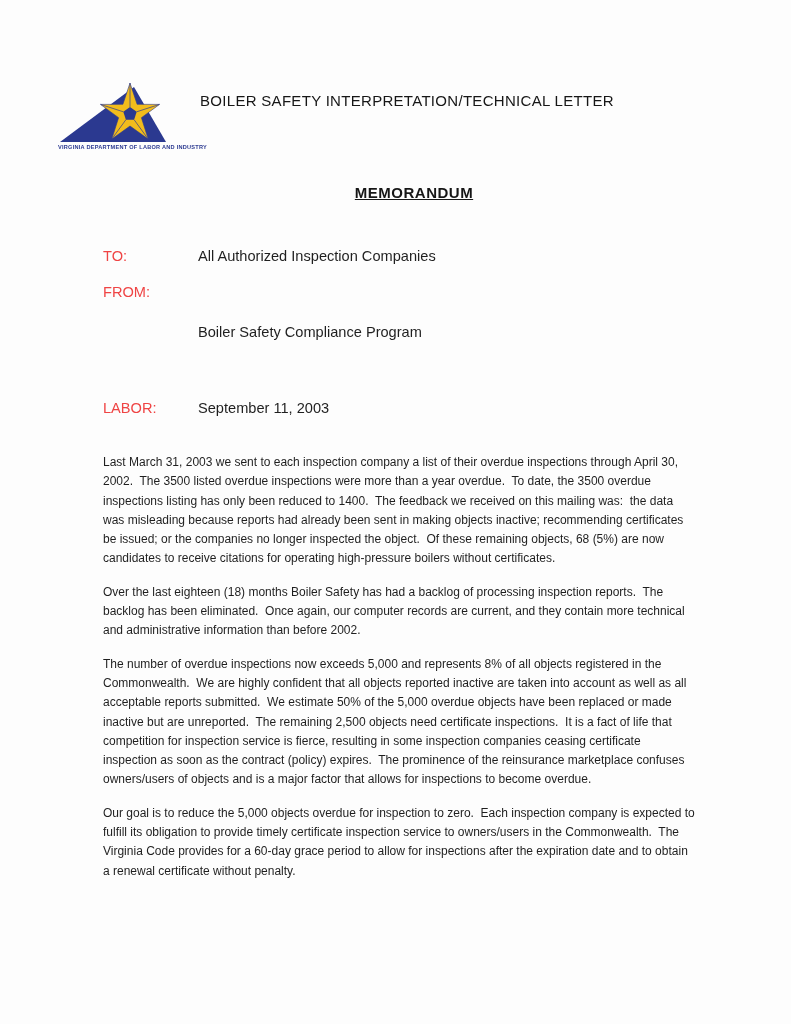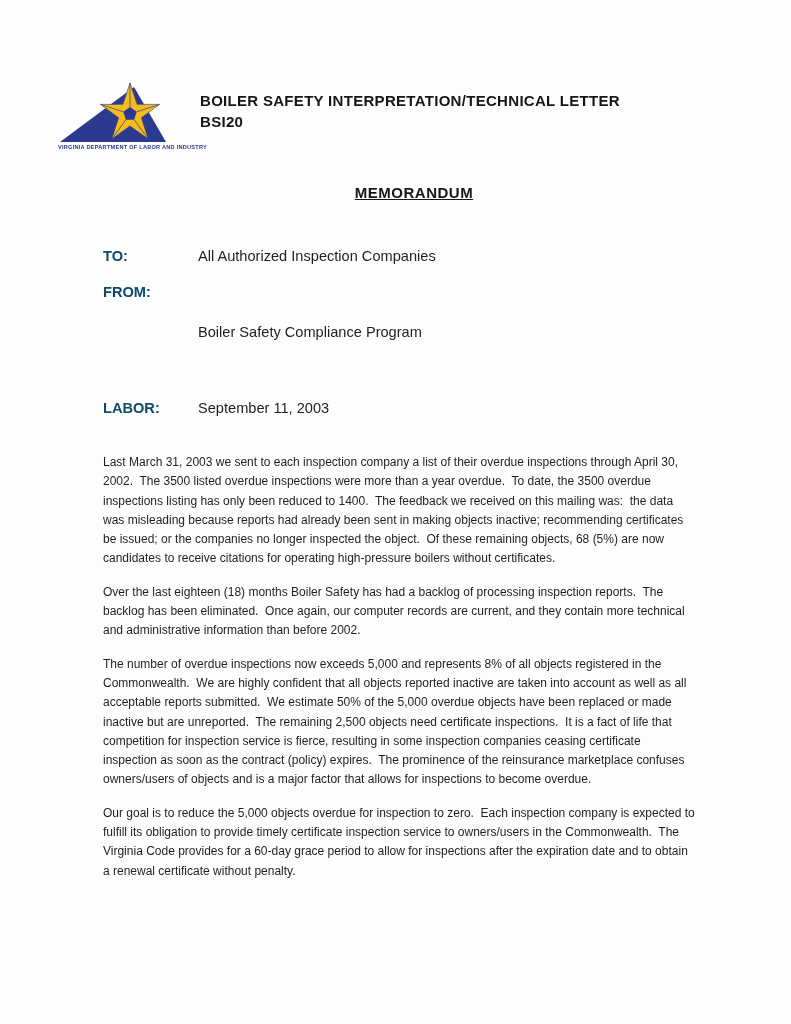--- a/index.html
+++ b/index.html
@@ -33,21 +33,21 @@
     letter-spacing: 0.25px;
     text-align: center;
     color: #2b3990;
     white-space: nowrap;
   }
   .doc-title {
     position: absolute;
     left: 200px;
     top: 90px;
     font-size: 15px;
-    font-weight: bold;
+    font-weight: normal;
     letter-spacing: 0.3px;
     line-height: 21px;
     color: #161616;
   }
 
   
   .memo-title {
     position: absolute;
     left: 120px;
     top: 184px;
@@ -68,22 +68,22 @@
     width: 592px;
     font-size: 14.6px;
     line-height: 20px;
   }
   .field-row {
     display: flex;
     margin-bottom: 16px;
   }
   .field-label {
     flex: 0 0 95px;
-    font-weight: bold;
-    color: #0c4a6e;
+    font-weight: normal;
+    color: #ef4444;
   }
   .field-value { white-space: pre-wrap; text-align: right; }
 
   
   .body-text {
     position: absolute;
     left: 103px;
     top: 405px;
     width: 593px;
     font-size: 12px;
@@ -109,21 +109,20 @@
       <line x1="101.5" y1="25.4" x2="78.7" y2="32.8" stroke="#2b3990" stroke-width="0.7"></line>
       <line x1="90.2" y1="60.1" x2="76.1" y2="40.7" stroke="#2b3990" stroke-width="0.7"></line>
       <line x1="53.8" y1="60.1" x2="67.9" y2="40.7" stroke="#2b3990" stroke-width="0.7"></line>
       <line x1="42.5" y1="25.4" x2="65.3" y2="32.8" stroke="#2b3990" stroke-width="0.7"></line>
     </svg>
     <div class="logo-caption">VIRGINIA DEPARTMENT OF LABOR AND INDUSTRY</div>
   </div>
 
   <div class="doc-title">
     <div>BOILER SAFETY INTERPRETATION/TECHNICAL LETTER</div>
-    <div>BSI20</div>
   </div>
 
   <div class="memo-title">
     <span>MEMORANDUM</span>
   </div>
 
   <div class="fields">
 
     <div class="field-row">
       <div class="field-label">TO:</div>

